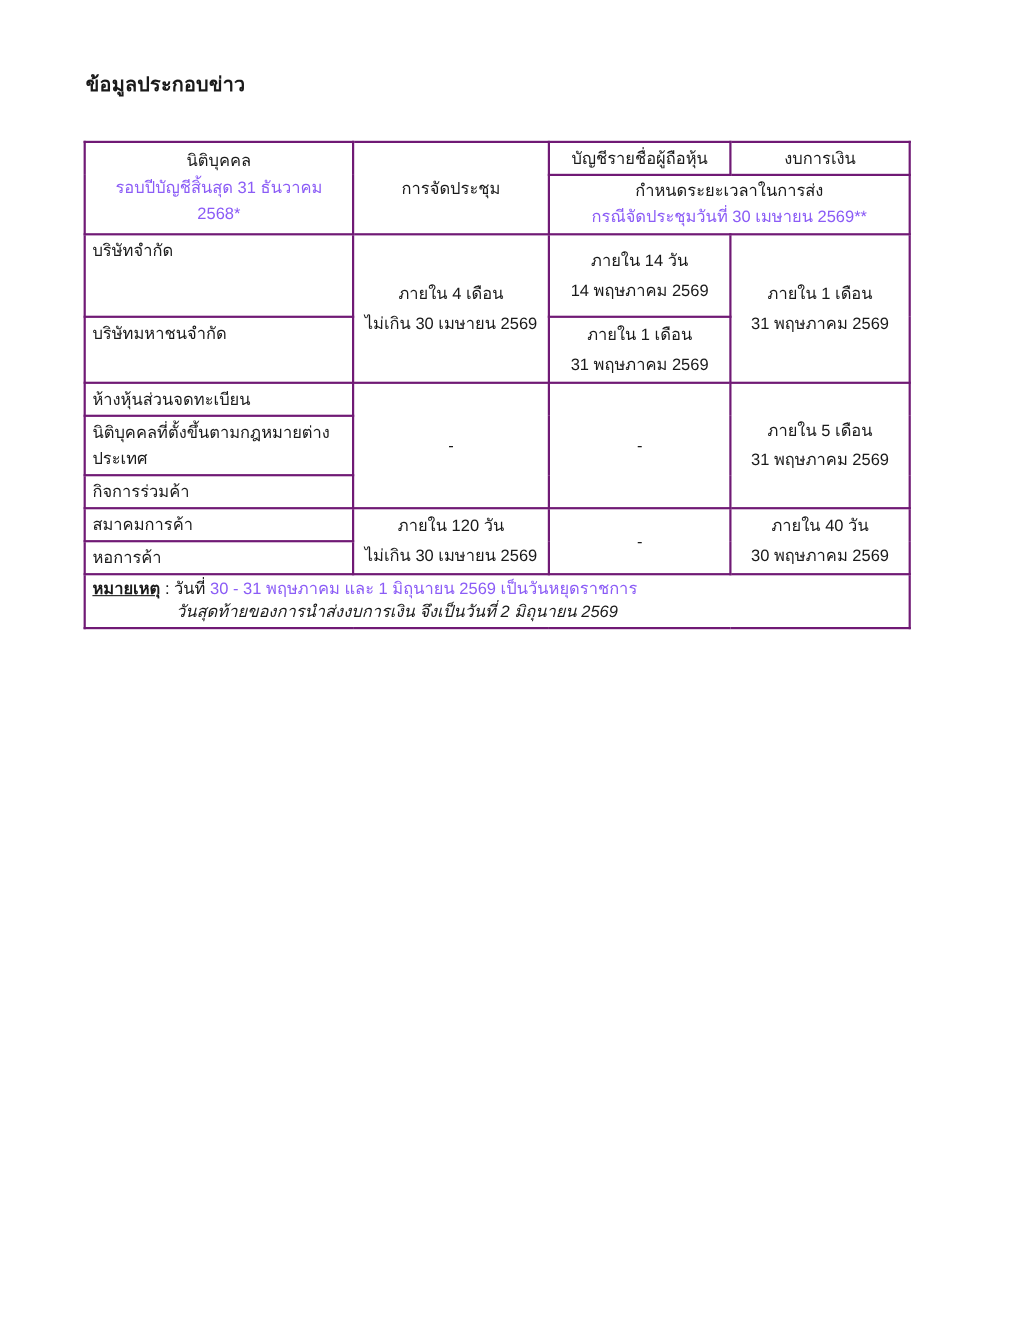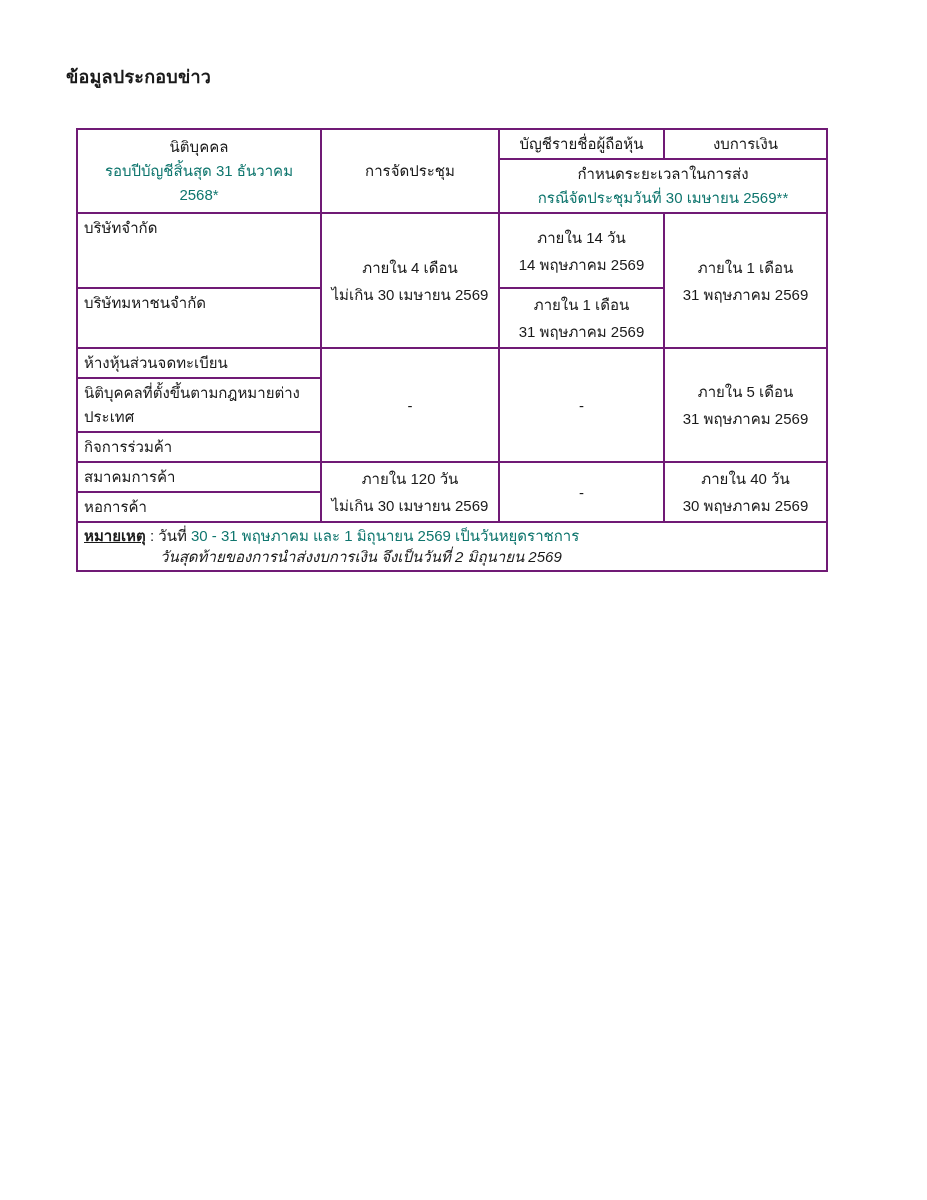--- a/index.html
+++ b/index.html
@@ -6,21 +6,21 @@
   .page {
     position: relative;
     width: 927px;
     height: 1200px;
     background: #ffffff;
     font-family: "Liberation Sans", sans-serif;
     color: #1a1a1a;
   }
   .doc-title {
     position: absolute;
-    left: 66px;
+    left: 78px;
     top: 62px;
     font-size: 18px;
     font-weight: bold;
     letter-spacing: 0.2px;
   }
   .tablewrap {
     position: absolute;
     left: 76px;
     top: 128px;
     width: 750px;
@@ -49,21 +49,21 @@
   tr.r7  { height: 24px; }
   tr.fnote { height: 49px; }
 
   .hdr { text-align: center; vertical-align: middle; font-weight: bold; }
   .hdr .ln { line-height: 24px; }
   .entity-cell { text-align: left; vertical-align: top; padding: 5px 8px 2px 8px; }
   .data-cell { text-align: center; vertical-align: middle; }
   .data-cell .ln { line-height: 27px; }
   .dash-cell { text-align: center; vertical-align: middle; }
   .u { }
-  .red { color: #0f766e; }
+  .red { color: #8b5cf6; }
   .note-cell { text-align: left; vertical-align: top; padding: 5px 10px; border-radius: 11px; }
   .note-line { line-height: 21px; font-size: 15px; }
   .note-label { font-weight: bold; text-decoration: underline; }
   .note-indent { padding-left: 76px; font-style: italic; }
 </style>
 </head>
 <body>
 
 <div class="page">
 

